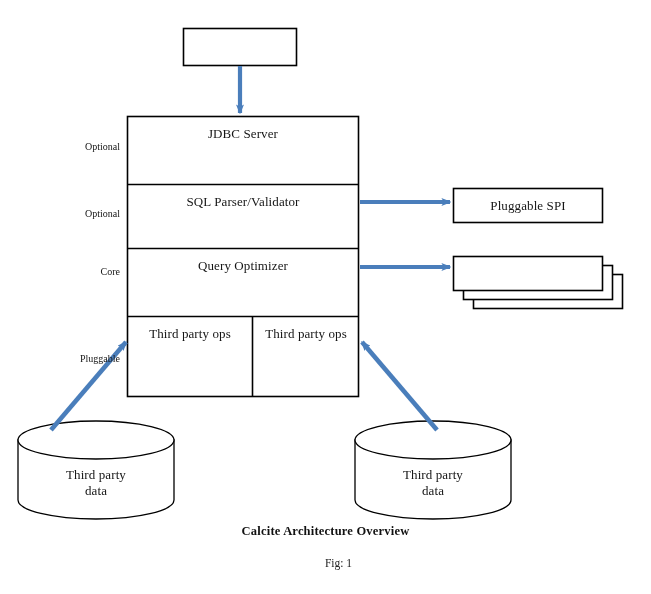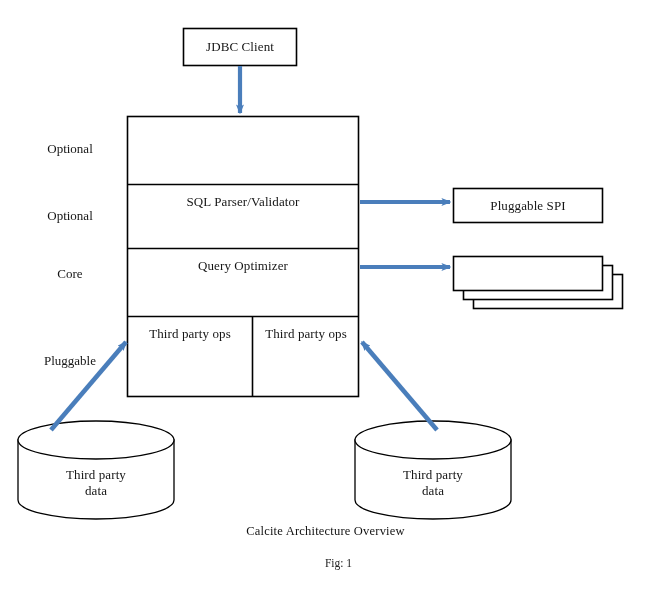--- a/index.html
+++ b/index.html
@@ -30,30 +30,30 @@
     position: absolute;
     text-align: center;
     font-size: 13px;
     line-height: 1.25;
     color: #151515;
     white-space: pre-line;
     letter-spacing: 0.1px;
   }
   .tier-label {
     position: absolute;
-    text-align: center;
-    font-size: 13px;
+    text-align: right;
+    font-size: 10px;
     color: #151515;
   }
   .caption-main {
     position: absolute;
     width: 651px;
     left: 0;
     text-align: center;
-    font-weight: normal;
+    font-weight: bold;
     font-size: 12.5px;
     color: #121212;
     letter-spacing: 0.2px;
   }
   .caption-fig {
     position: absolute;
     width: 651px;
     left: 0;
     text-align: center;
     font-size: 11.5px;
@@ -106,27 +106,27 @@
 
     <line x1="360" y1="202" x2="450" y2="202" stroke="#4a7ebb" stroke-width="4.2" marker-end="url(#arrowhead)"></line>
 
     <line x1="360" y1="267" x2="450" y2="267" stroke="#4a7ebb" stroke-width="4.2" marker-end="url(#arrowhead)"></line>
 
     <line x1="51" y1="430" x2="126" y2="342" stroke="#4a7ebb" stroke-width="4.6" marker-end="url(#arrowhead)"></line>
 
     <line x1="437" y1="430" x2="362" y2="342" stroke="#4a7ebb" stroke-width="4.6" marker-end="url(#arrowhead)"></line>
   </svg>
 
-  <div class="node-text" style="left:183px; top:39px; width:114px;">JDBC Client</div>
 
   <div class="tier-label" style="left:20px; top:141px; width:100px;">Optional</div>
   <div class="tier-label" style="left:20px; top:208px; width:100px;">Optional</div>
   <div class="tier-label" style="left:20px; top:266px; width:100px;">Core</div>
   <div class="tier-label" style="left:20px; top:333px; width:100px;margin-top:20px;">Pluggable</div>
 
+  <div class="node-text" style="left:128px; top:126px; width:230px;">JDBC Server</div>
   <div class="node-text" style="left:128px; top:194px; width:230px;">SQL Parser/Validator</div>
   <div class="node-text" style="left:128px; top:258px; width:230px;">Query Optimizer</div>
 
   <div class="node-text" style="left:128px; top:326px; width:124px;">Third party ops</div>
   <div class="node-text" style="left:253px; top:326px; width:106px;">Third party ops</div>
 
   <div class="node-text" style="left:454px; top:198px; width:148px;">Pluggable SPI</div>
 
   <div class="node-text" style="left:26px; top:467px; width:140px;">Third party
 data</div>

